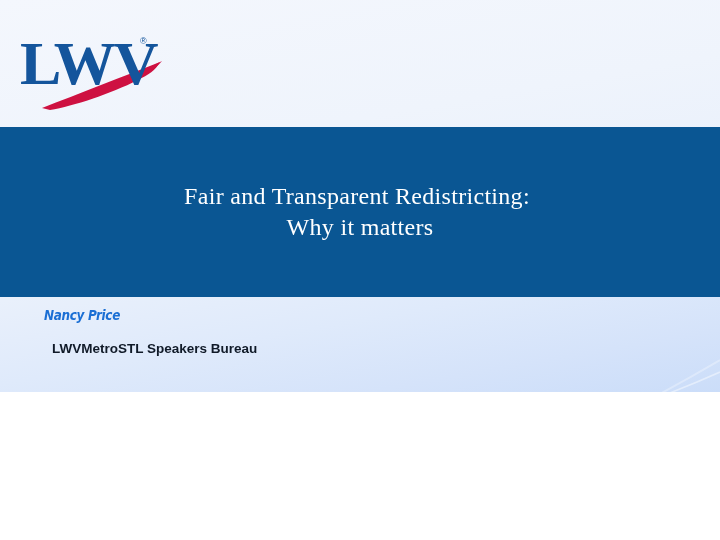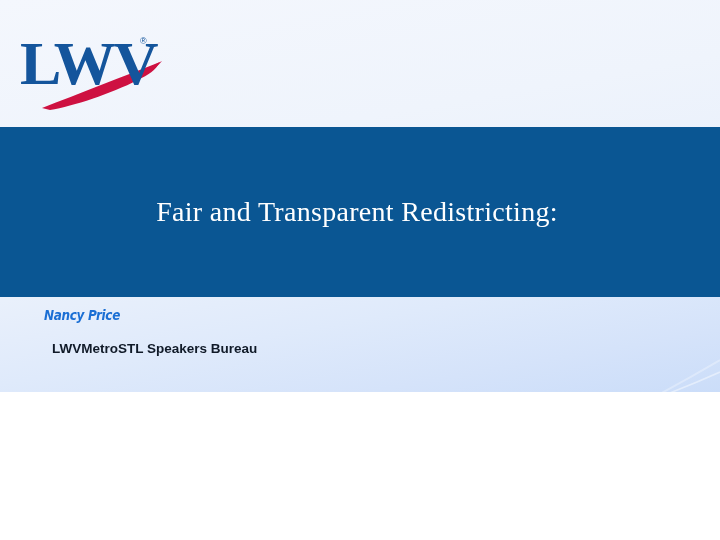--- a/index.html
+++ b/index.html
@@ -43,21 +43,21 @@
     height: 170px;
     background: #0a5693;
     display: flex;
     flex-direction: column;
     align-items: center;
     justify-content: center;
   }
   .title-line {
     color: #ffffff;
     font-family: "Liberation Serif", "DejaVu Serif", serif;
-    font-size: 28px;
+    font-size: 24px;
     line-height: 1.30;
     letter-spacing: 0.3px;
     text-align: center;
     white-space: nowrap;
   }
   .title-line.l1 { padding-right: 6px; }
   .title-line.l2 { }
 
   
   #byline {
@@ -142,20 +142,21 @@
       <path d="M128,46 C 134,43 138,41 142,39 C 139,43 135,46 131,48 Z" fill="#ce1141" opacity="0.9"></path>
 
       <text x="0" y="62" font-family="Liberation Serif, DejaVu Serif, serif" font-size="62" font-weight="bold" letter-spacing="-2" fill="#14559c">LWV</text>
 
       <text x="120" y="22" font-family="Liberation Sans, sans-serif" font-size="9" fill="#14559c">®</text>
     </svg>
   </div>
 
   <div id="title-banner">
     <div class="title-line l1">Fair and Transparent Redistricting:</div>
+    <div class="title-line l2">Why it matters</div>
   </div>
 
   <div id="byline">
     <div id="presenter-name">Nancy Price</div>
     <div id="affiliation">LWVMetroSTL Speakers Bureau</div>
   </div>
 
 </div>
 
 </body></html>

